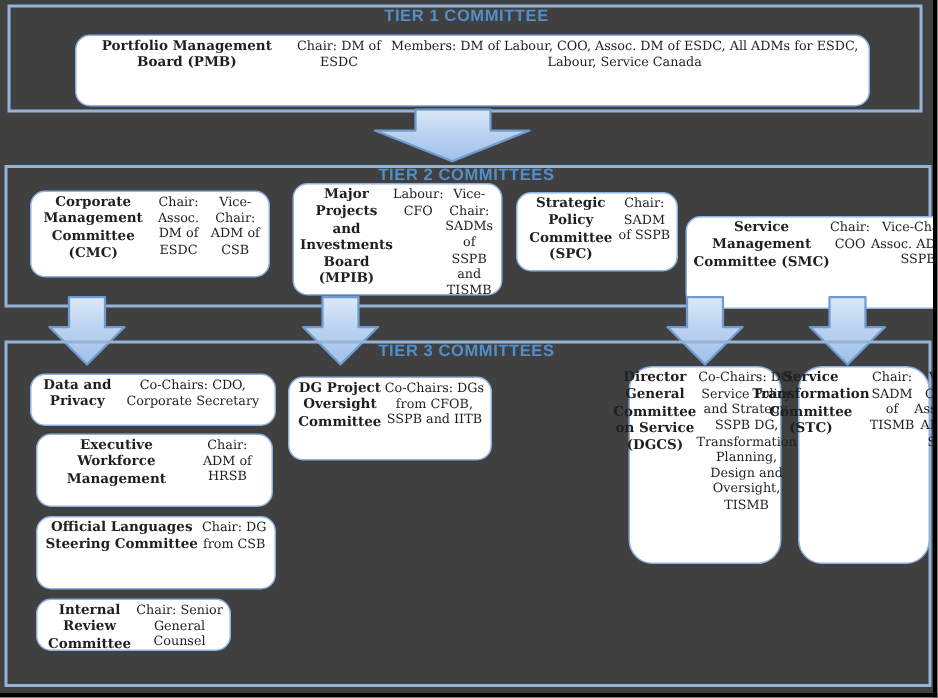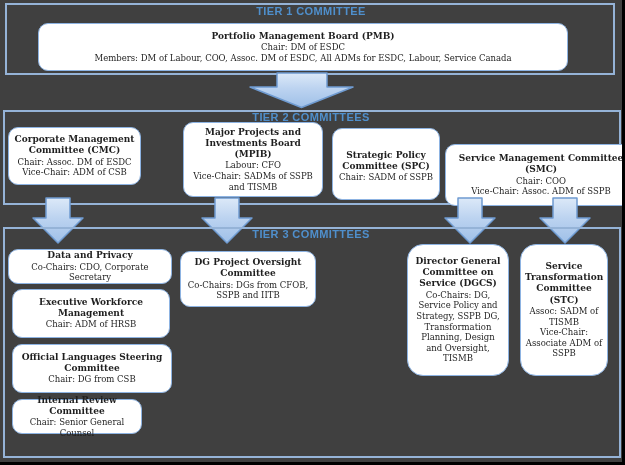--- a/index.html
+++ b/index.html
@@ -11,22 +11,22 @@
   .tier-container{
     position:absolute;border:2px solid #95b3d7;background:transparent;box-sizing:border-box;
   }
   .tier-title{
     position:absolute;width:100%;text-align:center;
     font-family:"Liberation Sans", sans-serif;font-weight:bold;font-size:11px;
     color:#4f8fcc;letter-spacing:0.4px;
   }
   .cbox{
     position:absolute;border:1.5px solid #8db3e2;border-radius:10px;background:#fff;
-    box-sizing:border-box;display:flex;flex-direction:column;justify-content:center;
-    text-align:center;padding:16px 4px;line-height:1.25;
+    box-sizing:border-box;display:flex;flex-direction:row;justify-content:center;
+    text-align:center;padding:2px 4px;line-height:1.25;margin-left:12px;
   }
   .cbox .btitle{font-weight:bold;font-size:9px;}
   .cbox .bline{font-size:8.5px;}
   .arrow{position:absolute;}
   .arrow svg{display:block;width:100%;height:100%;}
 </style>
 </head>
 <body>
 
 <div class="canvas">
@@ -52,33 +52,33 @@
 
   <div class="arrow" style="left:248px;top:72px;width:107px;height:37px;">
     <svg viewBox="0 0 107 37">
       <polygon points="29,1 79,1 79,15 105,15 53.5,35.5 2,15 29,15" fill="url(#arrowGrad)" stroke="#6f9bd1" stroke-width="1.5" stroke-linejoin="round"></polygon>
     </svg>
   </div>
 
   <div class="tier-container" style="left:3px;top:110px;width:618px;height:95px;"></div>
   <div class="tier-title" style="top:111px;left:0;">TIER 2 COMMITTEES</div>
 
-  <div class="cbox" style="left:8px;top:127px;width:133px;height:58px;">
+  <div class="cbox" style="left:8px;top:127px;width:160px;height:58px;">
     <div class="btitle">Corporate Management Committee (CMC)</div>
     <div class="bline">Chair: Assoc. DM of ESDC</div>
     <div class="bline">Vice-Chair:  ADM of CSB</div>
   </div>
 
   <div class="cbox" style="left:183px;top:122px;width:140px;height:75px;">
     <div class="btitle">Major Projects and Investments Board (MPIB)</div>
     <div class="bline">Labour: CFO</div>
     <div class="bline">Vice-Chair: SADMs of SSPB and TISMB</div>
   </div>
 
-  <div class="cbox" style="left:332px;top:128px;width:108px;height:72px;justify-content:flex-end;">
+  <div class="cbox" style="left:332px;top:128px;width:108px;height:53px;justify-content:flex-end;">
     <div class="btitle">Strategic Policy Committee (SPC)</div>
     <div class="bline">Chair: SADM of SSPB</div>
   </div>
 
   <div class="cbox" style="left:445px;top:144px;width:192px;height:62px;">
     <div class="btitle">Service Management Committee (SMC)</div>
     <div class="bline">Chair: COO</div>
     <div class="bline">Vice-Chair: Assoc. ADM of SSPB</div>
   </div>
 
@@ -131,17 +131,17 @@
     <div class="bline">Co-Chairs: DGs from CFOB, SSPB and IITB</div>
   </div>
 
   <div class="cbox" style="left:407px;top:244px;width:102px;height:132px;border-radius:16px;">
     <div class="btitle">Director General Committee on Service (DGCS)</div>
     <div class="bline">Co-Chairs: DG, Service Policy and Strategy, SSPB DG, Transformation Planning, Design and Oversight, TISMB</div>
   </div>
 
   <div class="cbox" style="left:520px;top:244px;width:88px;height:132px;border-radius:16px;">
     <div class="btitle">Service Transformation Committee (STC)</div>
-    <div class="bline">Assoc: SADM of TISMB</div>
+    <div class="bline">Chair: SADM of TISMB</div>
     <div class="bline">Vice-Chair: Associate ADM of SSPB</div>
   </div>
 
 </div>
 
 </body></html>

